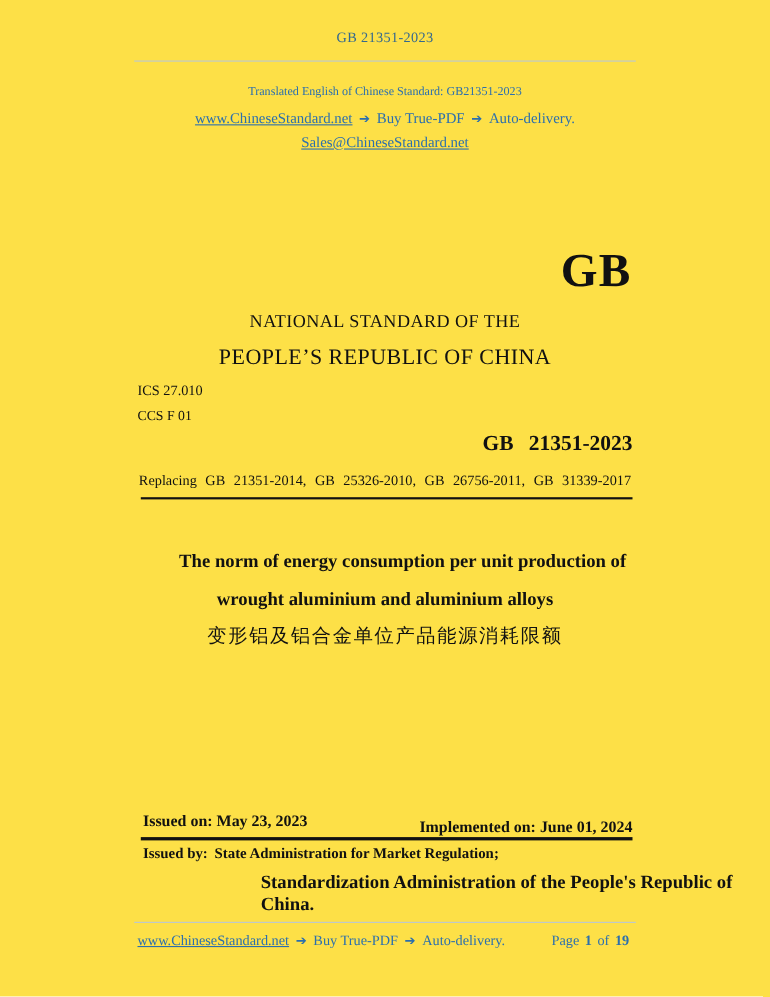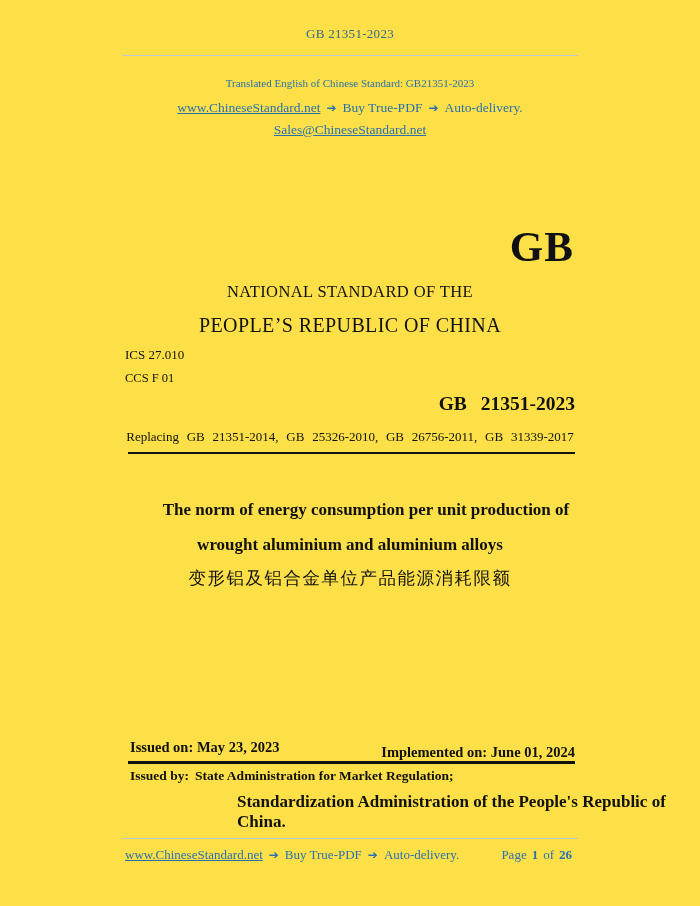--- a/index.html
+++ b/index.html
@@ -102,16 +102,16 @@
   <div class="abs issuer1">State Administration for Market Regulation;</div>
   <div class="abs issuer2">Standardization Administration of the People's Republic of China.</div>
 
   <div class="abs footer-rule rule-light"></div>
 
   <div class="abs footer-left blue">
     <span class="seg u">www.ChineseStandard.net</span><span class="arrow">➔</span><span class="seg">Buy True-PDF</span><span class="arrow">➔</span><span class="seg">Auto-delivery.</span>
   </div>
 
   <div class="abs footer-right blue">
-    <span class="pg-word">Page</span><span class="pg-num">1</span><span class="pg-word">of</span><span class="pg-num">26</span>
+    <span class="pg-word">Page</span><span class="pg-num">1</span><span class="pg-word">of</span><span class="pg-num">19</span>
   </div>
 
 </div>
 
 </body></html>

